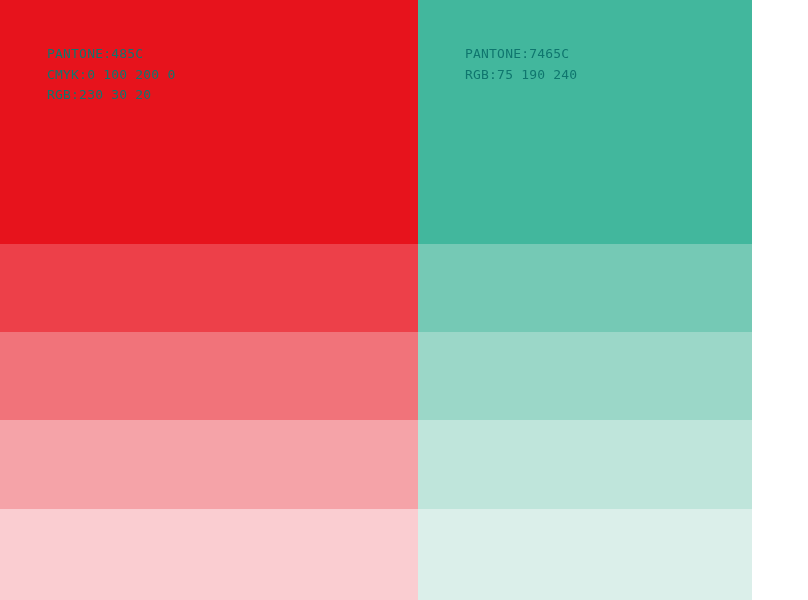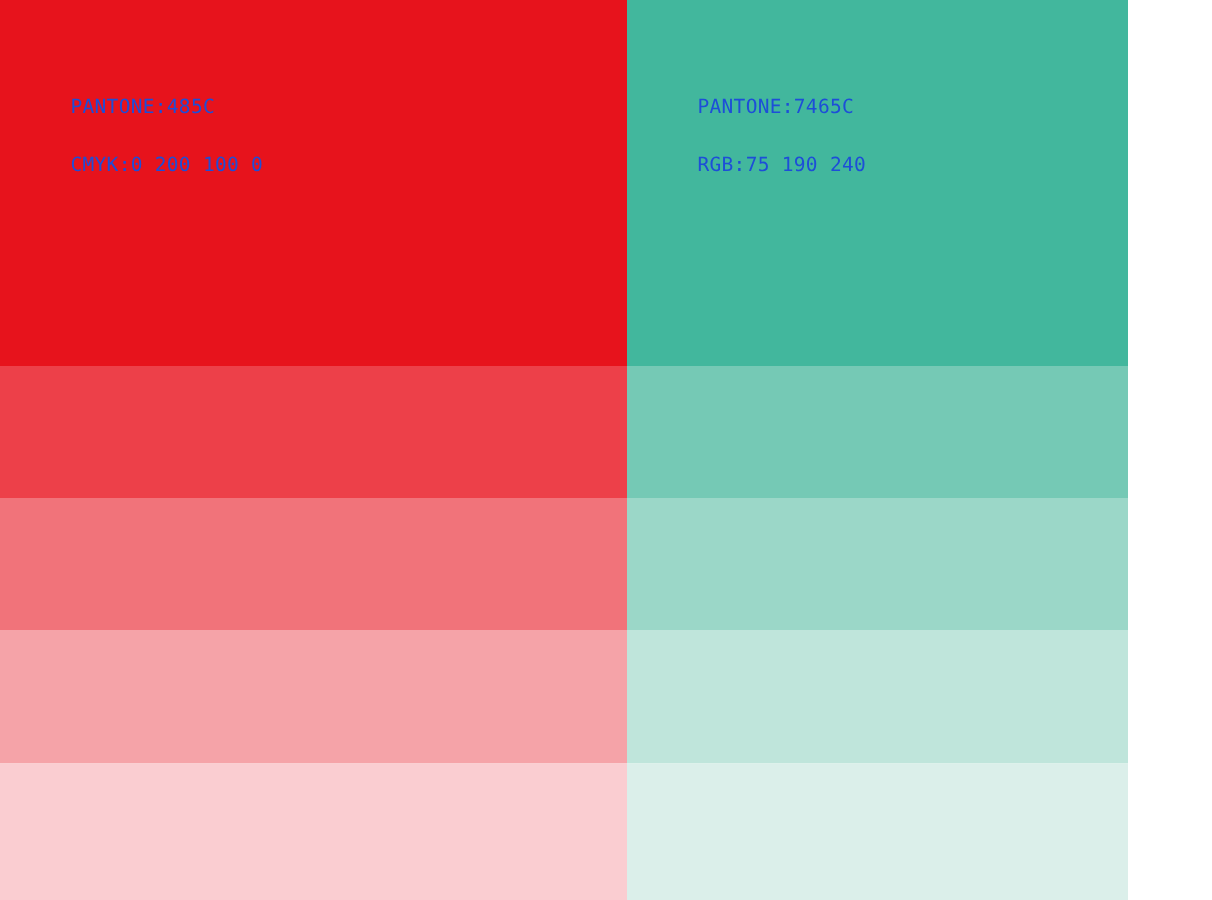--- a/index.html
+++ b/index.html
@@ -54,42 +54,42 @@
     pointer-events: none;
   }
   #column-right .spec-block {
     left: 47px;
   }
 
   .spec-line {
     font-family: "DejaVu Sans Mono", "Liberation Mono", monospace;
     font-size: 13px;
     line-height: 20.5px;
-    color: #1d4ed8;
+    color: #0f766e;
     white-space: pre;
     letter-spacing: 0.2px;
-    margin-top: 18px;
   }
 </style>
 </head>
 <body>
 
 <div id="palette-board">
 
   <div class="palette-column" id="column-left">
 
     <div class="swatch-band band-0" style="background-color: rgb(231, 19, 28);"></div>
     <div class="swatch-band band-1" style="background-color: rgb(237, 64, 73);"></div>
     <div class="swatch-band band-2" style="background-color: rgb(241, 115, 122);"></div>
     <div class="swatch-band band-3" style="background-color: rgb(245, 163, 168);"></div>
     <div class="swatch-band band-4" style="background-color: rgb(250, 205, 209);"></div>
 
     <div class="spec-block">
       <div class="spec-line">PANTONE:485C</div>
-      <div class="spec-line">CMYK:0 200 100 0</div>
+      <div class="spec-line">CMYK:0 100 200 0</div>
+      <div class="spec-line">RGB:230 30 20</div>
     </div>
 
   </div>
 
   <div class="palette-column" id="column-right">
 
     <div class="swatch-band band-0" style="background-color: rgb(66, 183, 157);"></div>
     <div class="swatch-band band-1" style="background-color: rgb(117, 201, 181);"></div>
     <div class="swatch-band band-2" style="background-color: rgb(155, 215, 200);"></div>
     <div class="swatch-band band-3" style="background-color: rgb(191, 229, 219);"></div>

